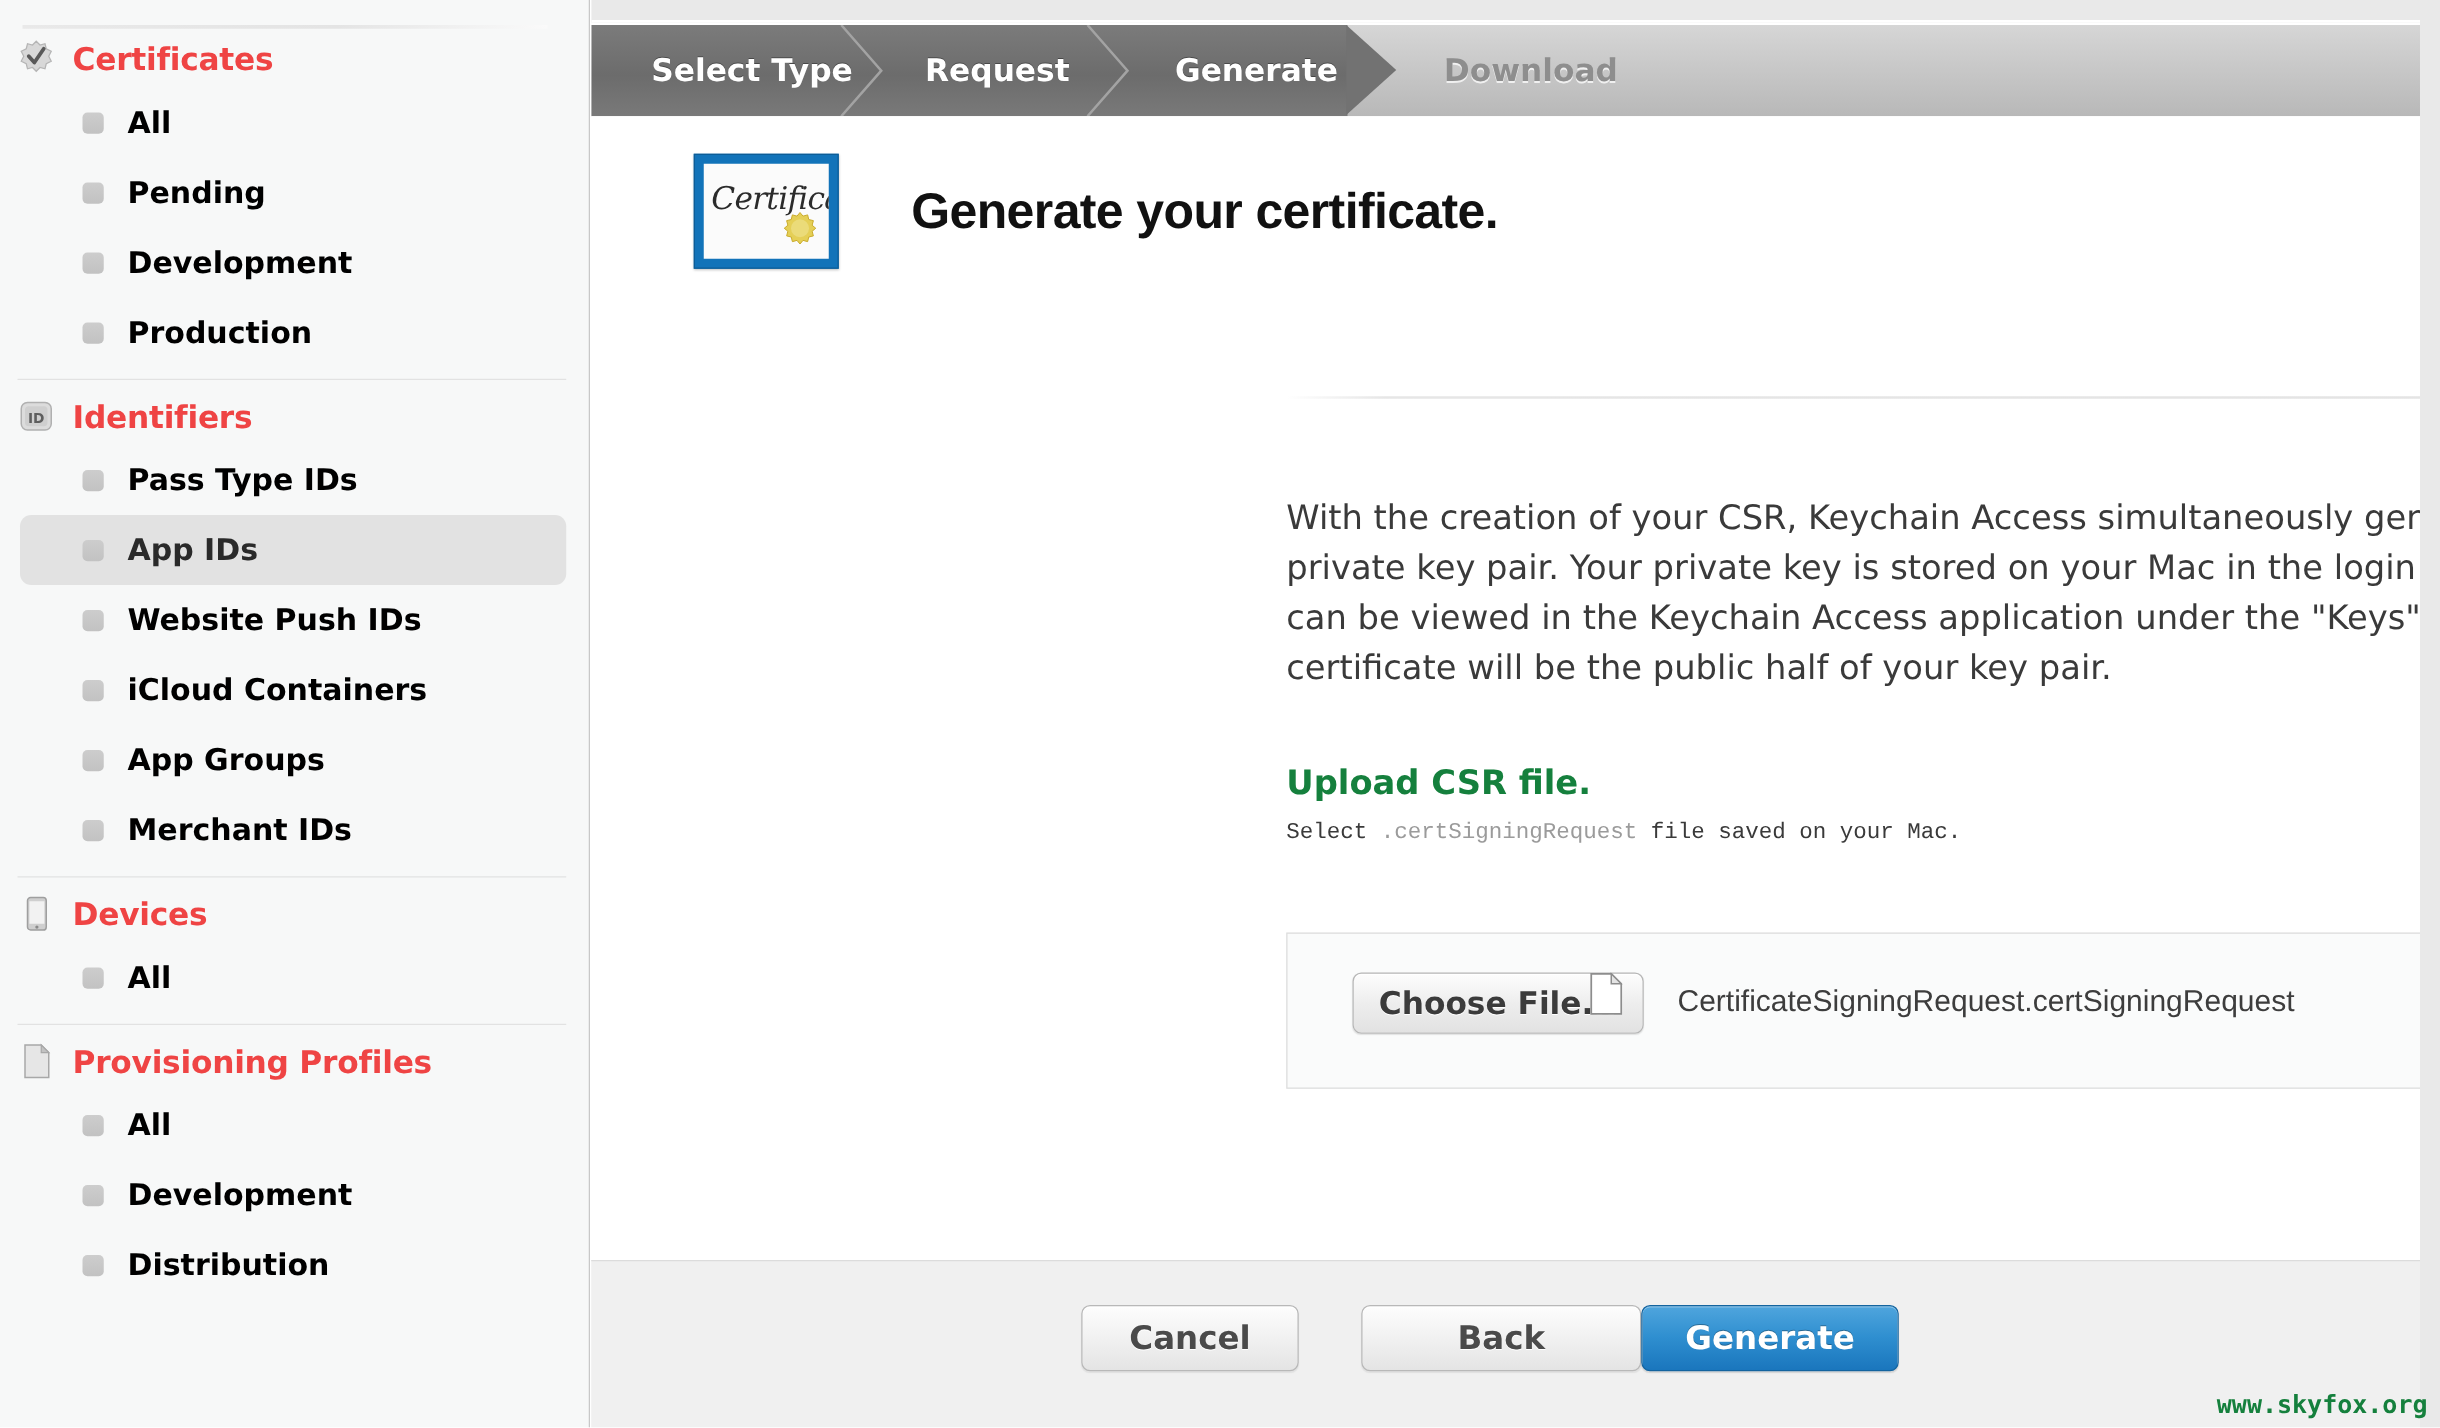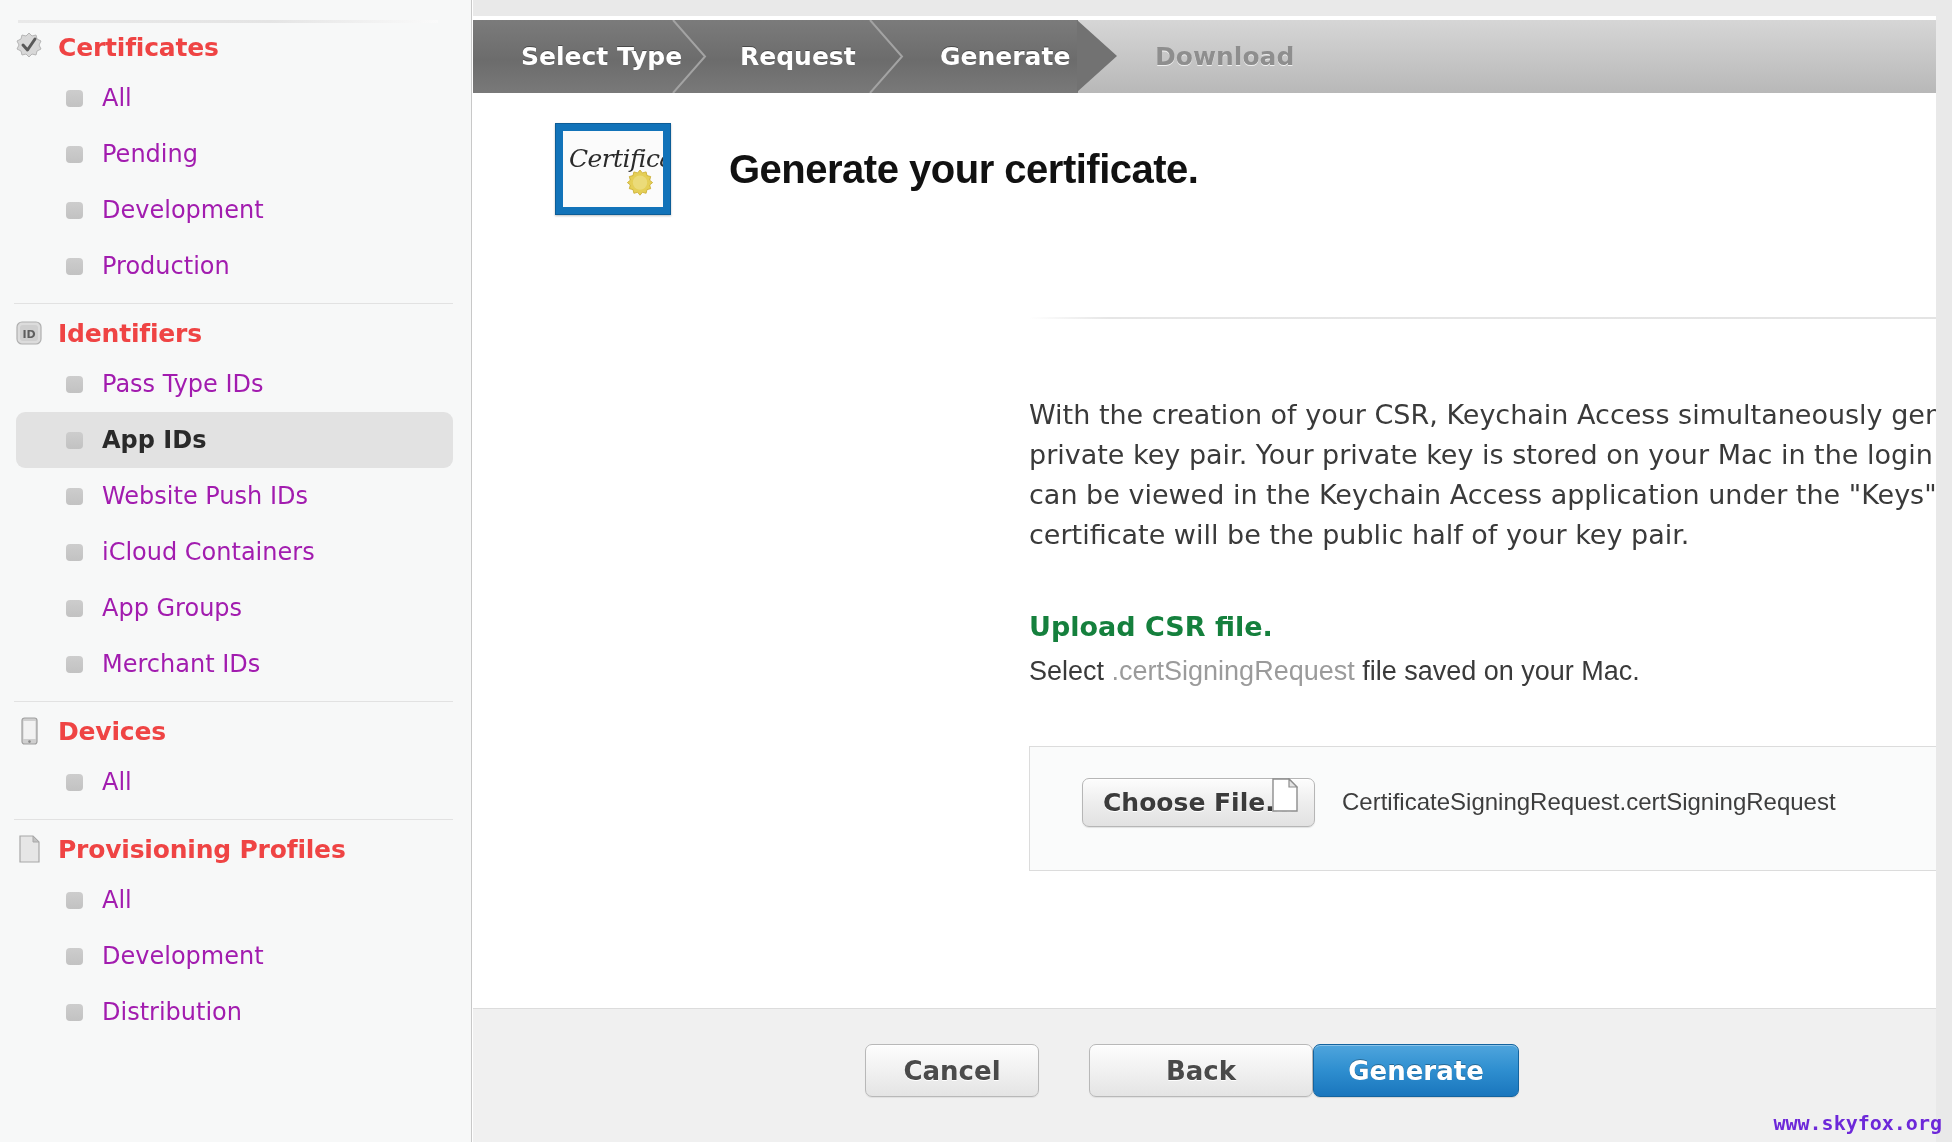--- a/index.html
+++ b/index.html
@@ -62,22 +62,23 @@
   }
   .side-item .bullet {
     width: 17px; height: 17px;
     border-radius: 4px;
     background: linear-gradient(to bottom, #cdcdcd, #c2c2c2);
     flex: 0 0 auto;
   }
   .side-item .lbl {
     margin-left: 19px;
     font-size: 24px;
-    color: #a21caf;
-    font-family: "DejaVu Sans", sans-serif;
+    color: #000000;
+    font-family: "DejaVu Sans", sans-serif;
+    font-weight: bold;
   }
   .side-item.selected {
     background: #e2e2e2;
   }
   .side-item.selected .lbl { font-weight: bold; color: #2a2a2a; }
 
   
   .ic { width: 30px; height: 30px; display:inline-block; position: relative; flex: 0 0 auto;}
   .ic svg { display:block; }
 
@@ -204,23 +205,23 @@
     position: absolute;
     left: 556px; top: 518px;
     font-size: 27px;
     font-weight: bold;
     color: #15803d;
     font-family: "DejaVu Sans", sans-serif;
   }
   #upload-sub {
     position: absolute;
     left: 556px; top: 563px;
-    font-size: 27px;
+    font-size: 18px;
     color: #3a3a3a;
-    font-family: Liberation Sans, sans-serif;
+    font-family: Liberation Mono, monospace;
   }
   #upload-sub .dim { color: #9b9b9b; }
 
   #dropbox {
     position: absolute;
     left: 556px; top: 653px;
     width: 1317px; height: 125px;
     background: #fafbfb;
     border: 1px solid #dcdcdc;
     box-sizing: border-box;
@@ -301,21 +302,21 @@
     left: 1936px; top: 0;
     width: 16px; height: 1142px;
     background: #e9e9e9;
   }
   #watermark {
     position: absolute;
     right: 10px; bottom: 7px;
     font-family: "DejaVu Sans Mono", monospace;
     font-size: 20px;
     font-weight: bold;
-    color: #6d28d9;
+    color: #15803d;
     letter-spacing: 0px;
     z-index: 50;
     margin-left: 36px;
   }
 </style>
 </head>
 <body>
 
 <div id="root">
 

